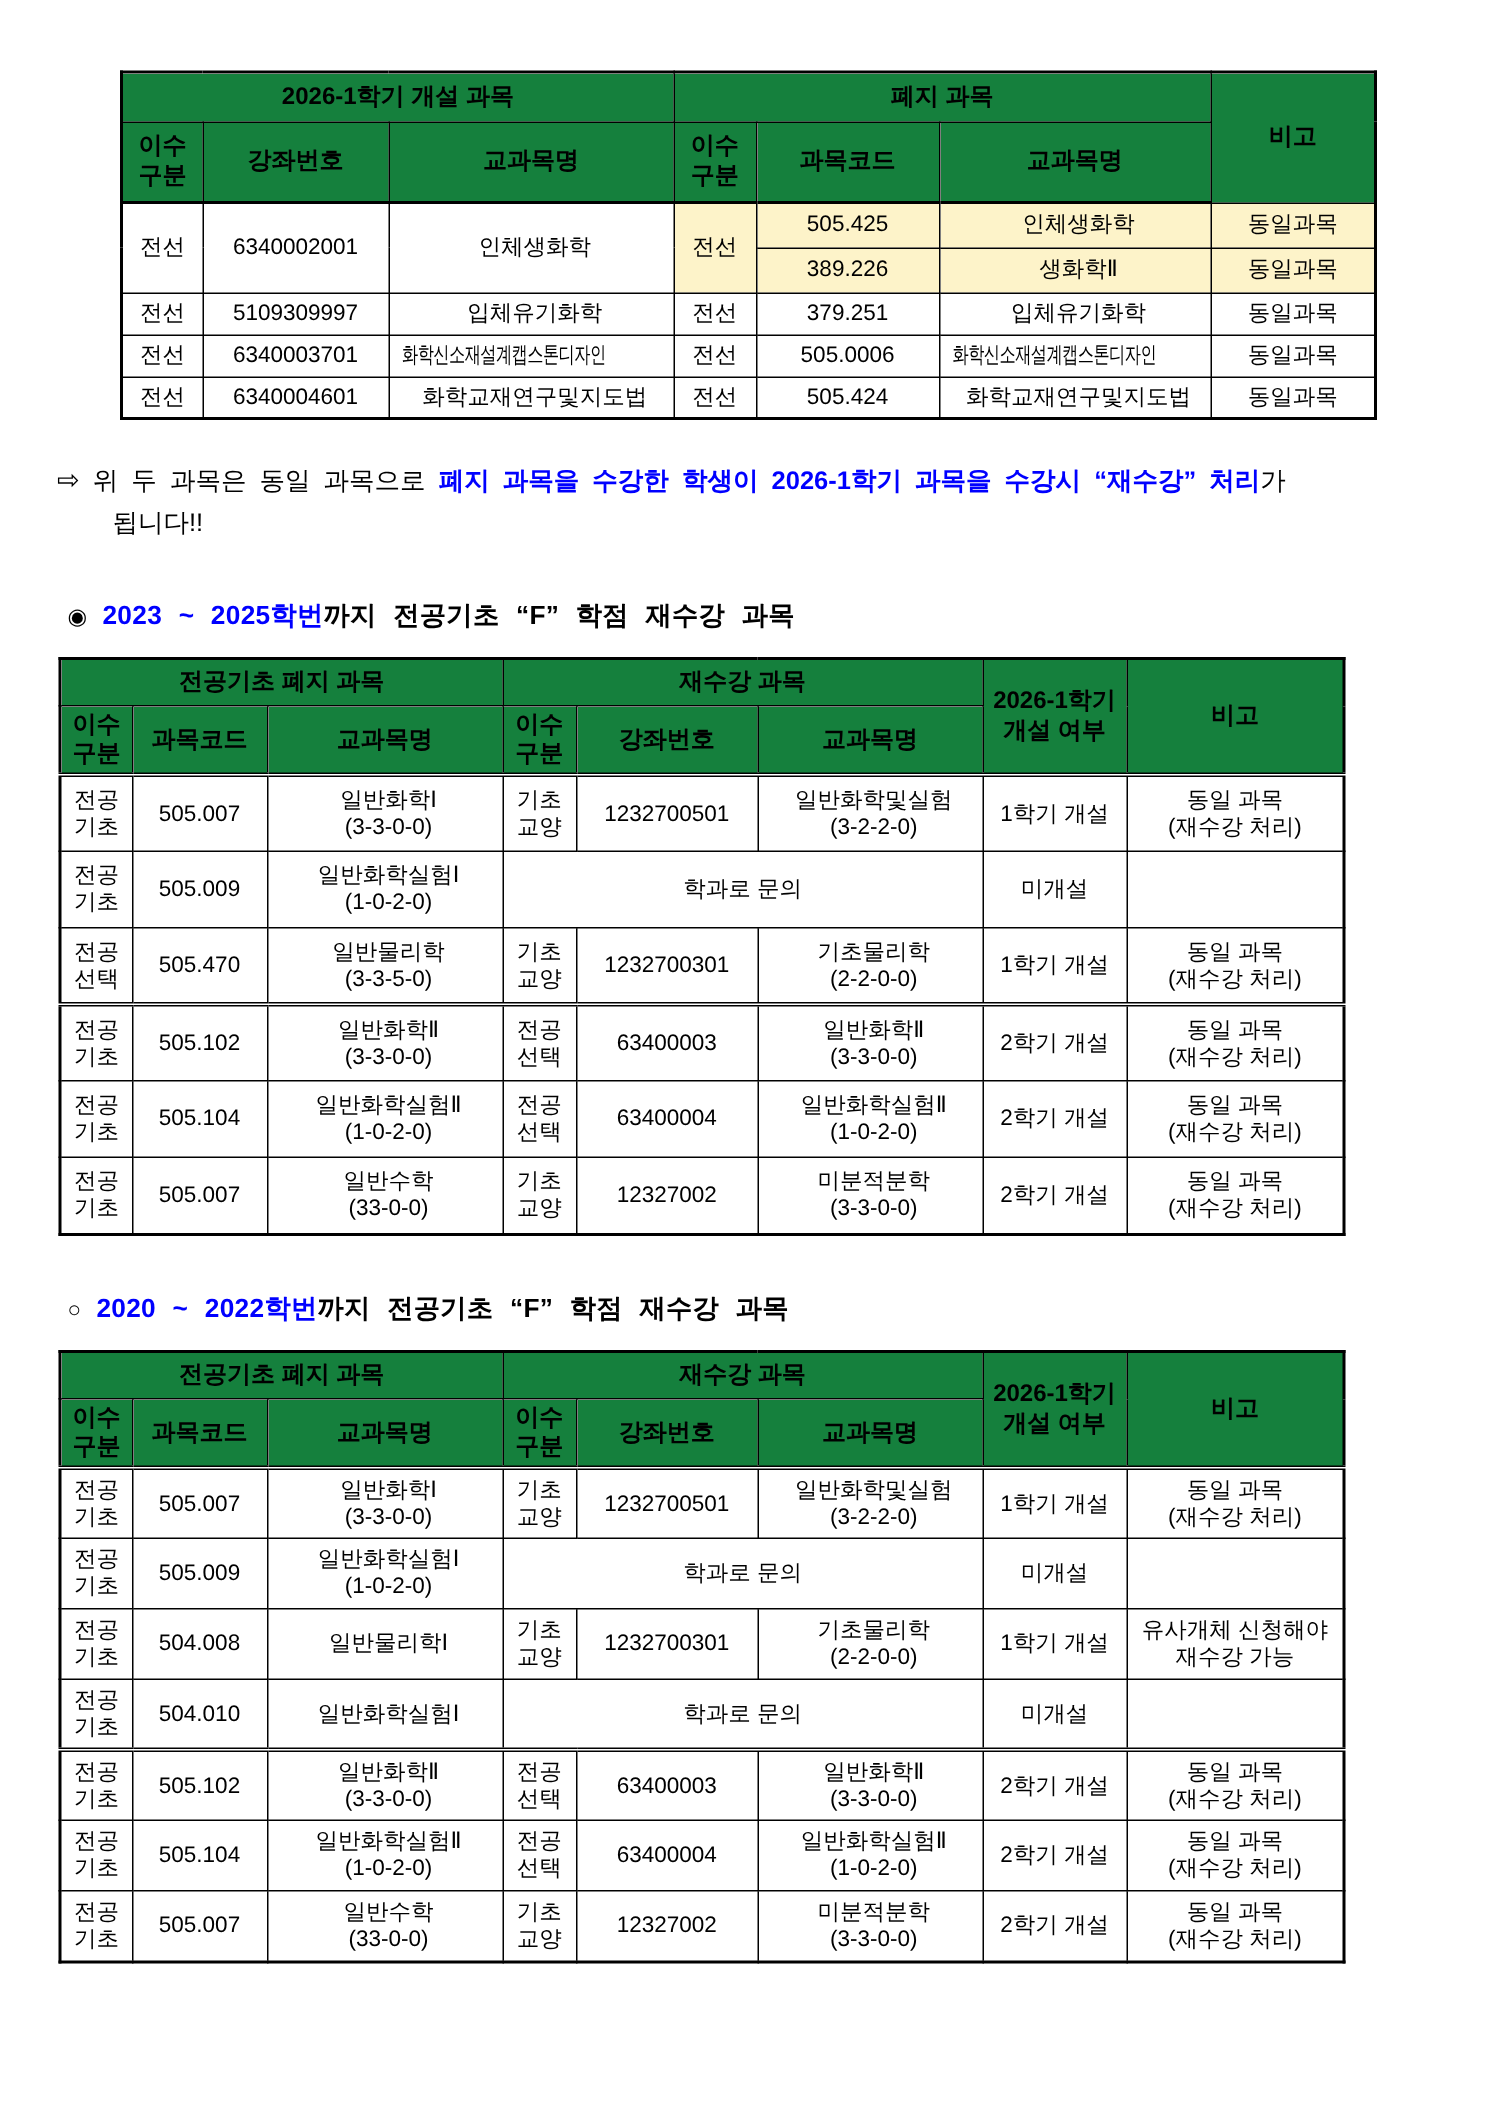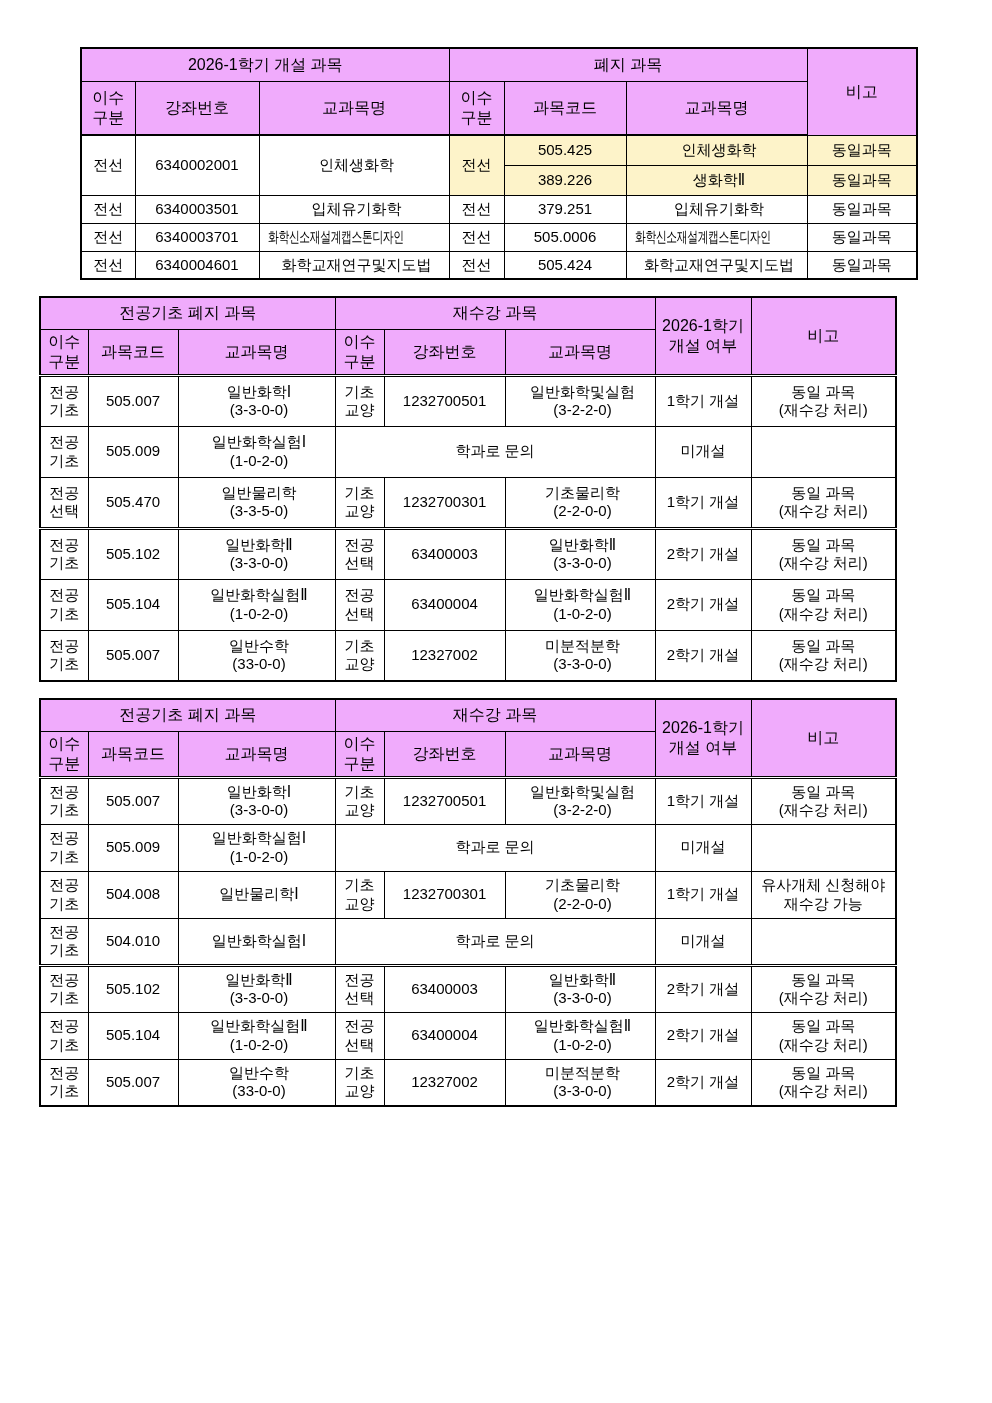--- a/index.html
+++ b/index.html
@@ -21,22 +21,22 @@
     border: 1px solid #000;
     font-size: 15px;
     line-height: 1.22;
     text-align: center;
     vertical-align: middle;
     padding: 2px 3px;
     white-space: pre-line;
     overflow: hidden;
   }
   th {
-    background: #f0abfc;
-    font-weight: normal;
+    background: #15803d;
+    font-weight: bold;
   }
   td.nm { text-align: center; padding-left: 8px; }
   .yl { background: #FDF3C9; }
   tr.dot > td { border-top: 1px dotted #555; }
   tr.dbl > td { border-top: 3px double #000; }
   .t0 tr.cols > th { border-bottom: 2px solid #000; }
   .cond {
     display: inline-block;
     transform: scaleX(0.72);
     transform-origin: 0 50%;
@@ -115,21 +115,21 @@
       <td class="yl nm">인체생화학</td>
       <td class="yl">동일과목</td>
     </tr>
     <tr class="sub2 dot">
       <td class="yl">389.226</td>
       <td class="yl nm">생화학Ⅱ</td>
       <td class="yl">동일과목</td>
     </tr>
     <tr>
       <td>전선</td>
-      <td>6340003501</td>
+      <td>5109309997</td>
       <td class="nm">입체유기화학</td>
       <td>전선</td>
       <td>379.251</td>
       <td class="nm">입체유기화학</td>
       <td>동일과목</td>
     </tr>
     <tr>
       <td>전선</td>
       <td>6340003701</td>
       <td class="nm"><span class="cond">화학신소재설계캡스톤디자인</span></td>
@@ -143,21 +143,29 @@
       <td>6340004601</td>
       <td class="nm">화학교재연구및지도법</td>
       <td>전선</td>
       <td>505.424</td>
       <td class="nm">화학교재연구및지도법</td>
       <td>동일과목</td>
     </tr>
   </tbody>
     </table>
 
-
+  <div class="note">
+    <span class="arrow">⇨</span>
+    <span>위 두 과목은 동일 과목으로 </span><span class="blue">폐지 과목을 수강한 학생이 2026-1학기 과목을 수강시 “재수강” 처리</span><span>가</span><br>
+    <span>됩니다!!</span>
+  </div>
+
+  <div class="heading">
+    <span class="bullet">◉</span><span class="blue">2023 ~ 2025학번</span><span>까지 전공기초 “F” 학점 재수강 과목</span>
+  </div>
 
   <table class="tb s1">
     <colgroup>
       <col style="width:48px">
         <col style="width:90px">
         <col style="width:157px">
       <col style="width:49px">
         <col style="width:121px">
         <col style="width:150px">
       <col style="width:96px">
@@ -262,20 +270,23 @@
       <td>12327002</td>
       <td class="nm">미분적분학
 (3-3-0-0)</td>
       <td>2학기 개설</td>
       <td>동일 과목
 (재수강 처리)</td>
     </tr>
   </tbody>
     </table>
 
+  <div class="heading">
+    <span class="bullet">○</span><span class="blue">2020 ~ 2022학번</span><span>까지 전공기초 “F” 학점 재수강 과목</span>
+  </div>
 
   <table class="tb s2">
     <colgroup>
       <col style="width:48px">
         <col style="width:90px">
         <col style="width:157px">
       <col style="width:49px">
         <col style="width:121px">
         <col style="width:150px">
       <col style="width:96px">

